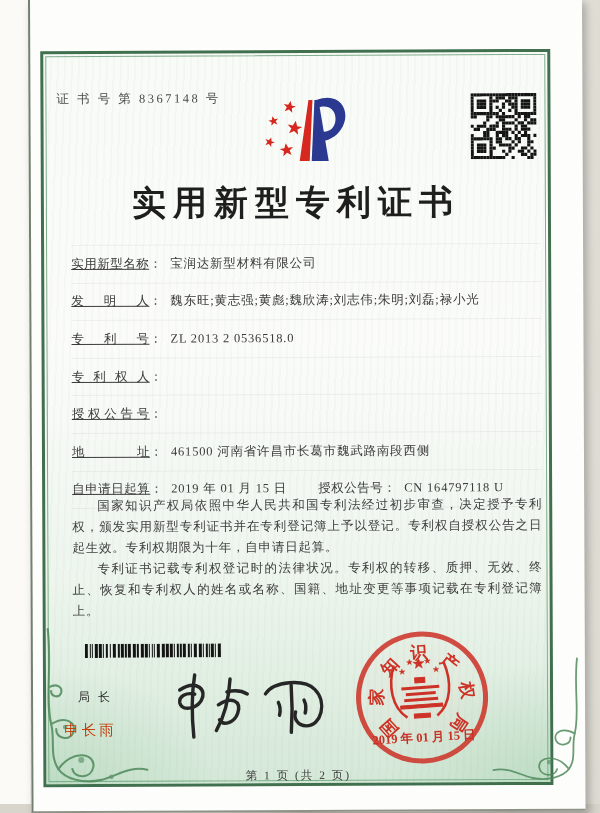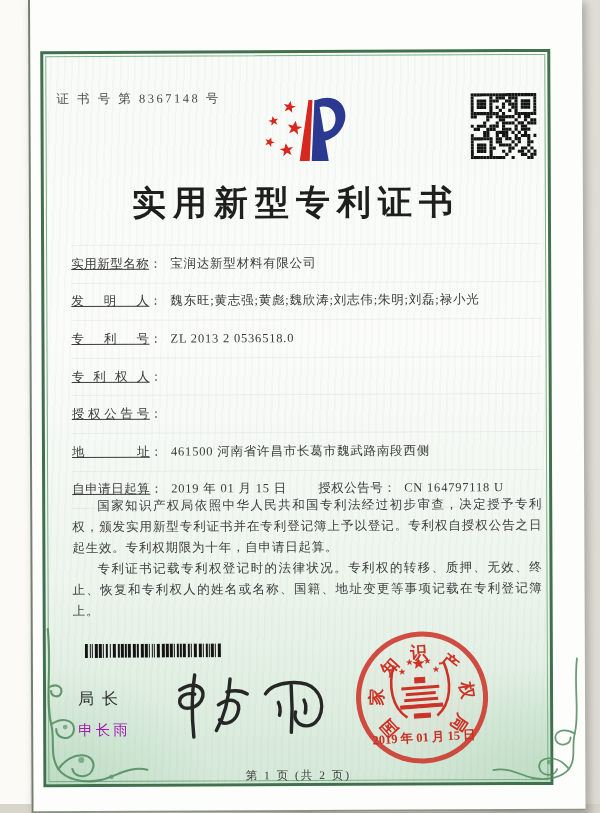--- a/index.html
+++ b/index.html
@@ -36,22 +36,22 @@
        border-bottom:1px solid rgba(120,120,120,.09);letter-spacing:.5px;}
   .frow:first-child{border-top:1px solid rgba(120,120,120,.09);}
   .flabel{display:inline-block;width:78px;text-align:justify;text-align-last:justify;text-decoration:underline;}
   .fcolon{margin-right:8px;}
   .fvalue{letter-spacing:.8px;}
   .pair2{position:absolute;left:246px;display:flex;align-items:center;}
   .paras{position:absolute;left:40px;top:497px;width:470px;font-size:12.5px;line-height:21px;
        color:#3e3e3e;text-align:justify;letter-spacing:.8px;}
   .paras p{margin:0;text-indent:2em;}
   .barcode{position:absolute;left:52px;top:645px;width:140px;height:14px;}
-  .sig-title{position:absolute;left:45px;top:690px;font-size:16px;letter-spacing:8px;color:#2e2e2e;}
-  .sig-name{position:absolute;left:45px;top:722px;font-size:14.5px;letter-spacing:3px;color:#a21caf;}
+  .sig-title{position:absolute;left:45px;top:690px;font-size:12px;letter-spacing:8px;color:#2e2e2e;}
+  .sig-name{position:absolute;left:31px;top:722px;font-size:14.5px;letter-spacing:3px;color:#c2410c;}
   .signature{position:absolute;left:136px;top:670px;width:165px;height:75px;}
   .signature svg{stroke:#161616;fill:none;stroke-width:3.2;stroke-linecap:round;opacity:.92;}
   .seal{position:absolute;left:323px;top:634px;width:132px;height:132px;box-sizing:border-box;
        border:5px solid rgba(204,47,36,.85);border-radius:50%;transform:rotate(-4deg);
        background:radial-gradient(circle,rgba(255,120,110,.05),rgba(255,255,255,0));}
   .sealch{position:absolute;font-weight:700;font-size:17px;color:#cd3226;}
   .emblem{position:absolute;left:28px;top:13px;}
   .emblem svg{fill:#cd3226;stroke:#cd3226;}
   .seal-date{position:absolute;left:-6px;top:93px;width:132px;text-align:center;
        font-weight:700;font-size:12.5px;color:#c92f24;transform:rotate(1deg);}

